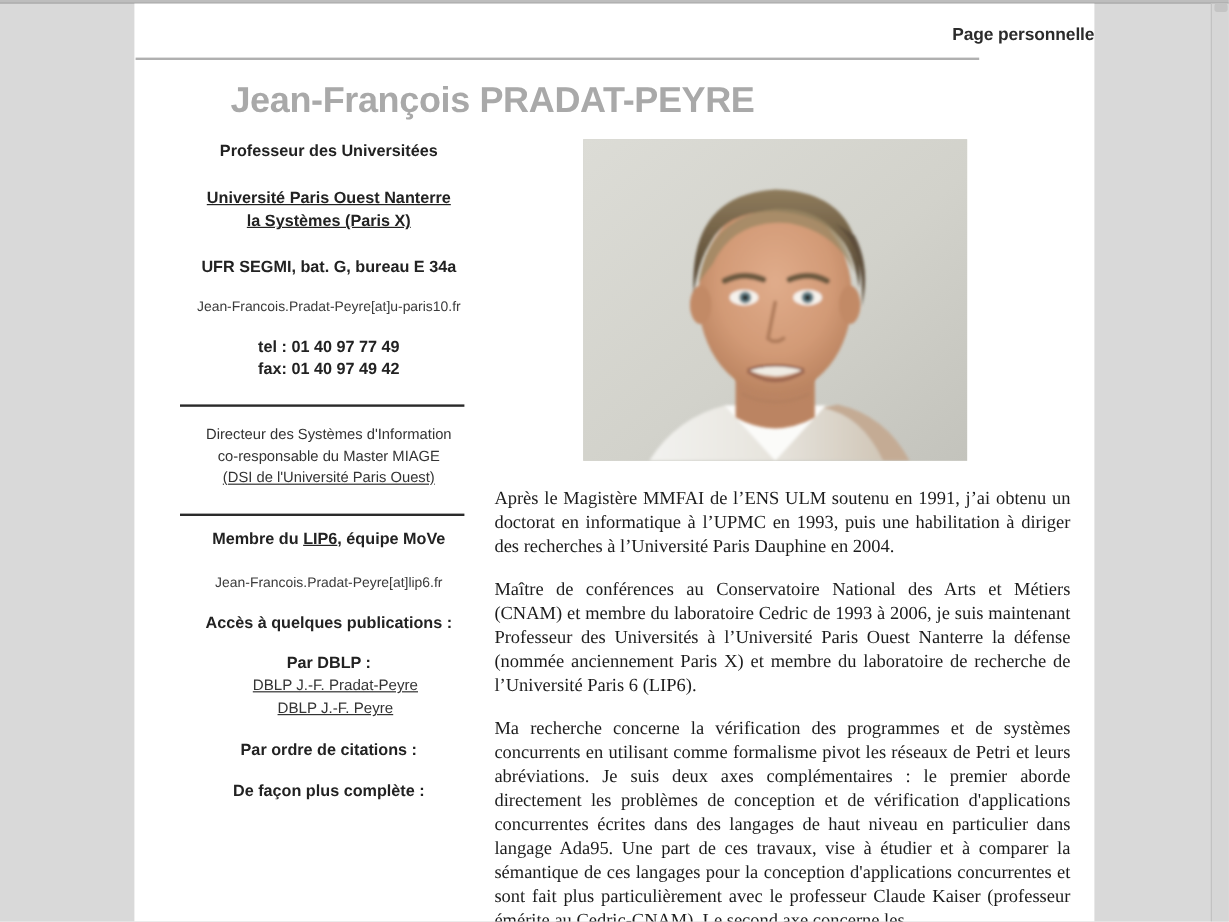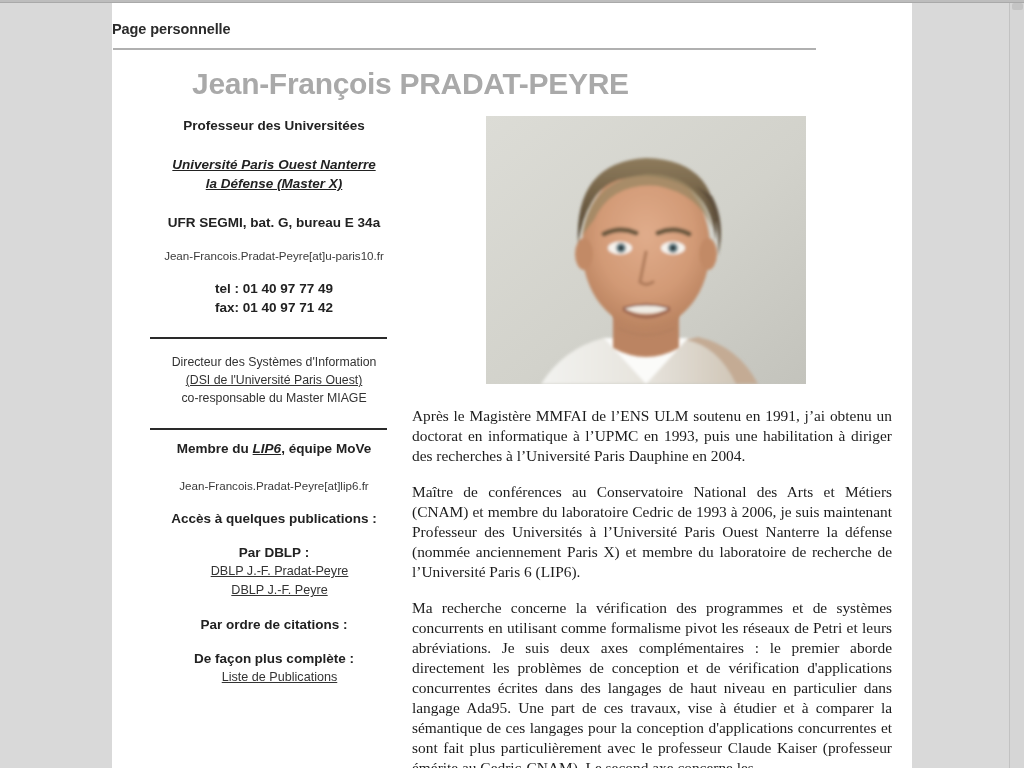--- a/index.html
+++ b/index.html
@@ -65,21 +65,21 @@
     left: 112px;
     width: 800px;
     height: 765px;
     background: #ffffff;
   }
 
   
   #page-header {
     position: relative;
     height: 44px;
-    text-align: left;
+    text-align: right;
     border-radius: 16px;
   }
   #page-header-title {
     display: block;
     padding-top: 18px;
     font-size: 14.5px;
     font-weight: bold;
     color: #2b2b2b;
     letter-spacing: -0.1px;
   }
@@ -134,21 +134,20 @@
   .sb-email {
     font-size: 11.6px;
     color: #3a3a3a;
     line-height: 1.4;
     margin: 0;
     white-space: nowrap;
   }
   .sb-link {
     text-decoration: underline;
     color: #222222;
-    font-style: italic;
   }
   .sb-link-plain {
     text-decoration: underline;
     color: #333333;
   }
   .sb-gap-lg { height: 20px; }
   .sb-gap-md { height: 15px; }
   .sb-gap-sm { height: 9px; }
   hr.sb-rule {
     border: 0;
@@ -219,42 +218,42 @@
 
     <div id="body-columns">
 
       <div id="sidebar">
 
         <div class="sb-strong">Professeur des Universitées</div>
         <div class="sb-gap-lg"></div>
 
         <div class="sb-strong">
           <span class="sb-link">Université Paris Ouest Nanterre</span><br>
-          <span class="sb-link">la Défense (Master X)</span>
+          <span class="sb-link">la Systèmes (Paris X)</span>
         </div>
         <div class="sb-gap-lg"></div>
 
         <div class="sb-strong">UFR SEGMI, bat. G, bureau E 34a</div>
         <div class="sb-gap-md"></div>
 
         <div class="sb-email">Jean-Francois.Pradat-Peyre[at]u-paris10.fr</div>
         <div class="sb-gap-md"></div>
 
         <div class="sb-strong">tel : 01 40 97 77 49</div>
-        <div class="sb-strong">fax: 01 40 97 71 42</div>
+        <div class="sb-strong">fax: 01 40 97 49 42</div>
 
         <div class="sb-gap-lg"></div>
         <hr class="sb-rule">
         <div class="sb-gap-md"></div>
 
         <div class="sb-plain">Directeur des Systèmes d'Information</div>
+        <div class="sb-plain">co-responsable du Master MIAGE</div>
         <div class="sb-plain">
           <span class="sb-link-plain">(DSI de l'Université Paris Ouest)</span>
         </div>
-        <div class="sb-plain">co-responsable du Master MIAGE</div>
 
         <div class="sb-gap-lg"></div>
         <hr class="sb-rule">
         <div class="sb-gap-sm"></div>
 
         <div class="sb-strong">
           <span>Membre du </span><span class="sb-link">LIP6</span><span>, équipe MoVe</span>
         </div>
 
         <div class="sb-gap-lg"></div>
@@ -266,21 +265,20 @@
 
         <div class="sb-strong">Par DBLP :</div>
         <a class="sb-sublink" href="#">DBLP J.-F. Pradat-Peyre</a>
         <a class="sb-sublink" href="#">DBLP J.-F. Peyre</a>
 
         <div class="sb-gap-md"></div>
         <div class="sb-strong">Par ordre de citations :</div>
 
         <div class="sb-gap-md"></div>
         <div class="sb-strong">De façon plus complète :</div>
-        <a class="sb-sublink" href="#">Liste de Publications</a>
 
       </div>
 
       <div id="main-col">
 
         <div id="portrait-wrap">
           <svg id="portrait" viewBox="0 0 320 268" preserveAspectRatio="xMidYMid slice">
             <defs>
               <linearGradient id="bgGrad" x1="0" y1="0" x2="1" y2="1">
                 <stop offset="0%" stop-color="#dcdcd6"></stop>

